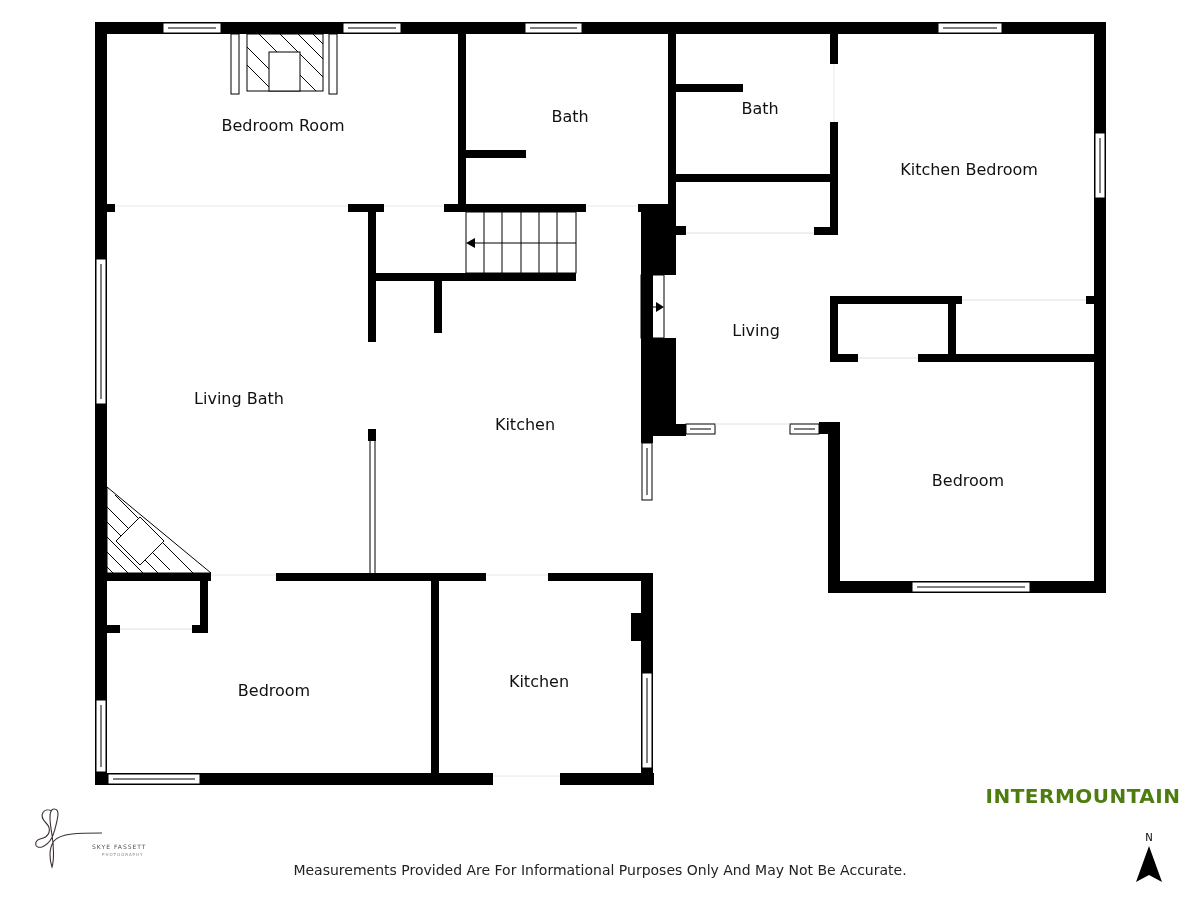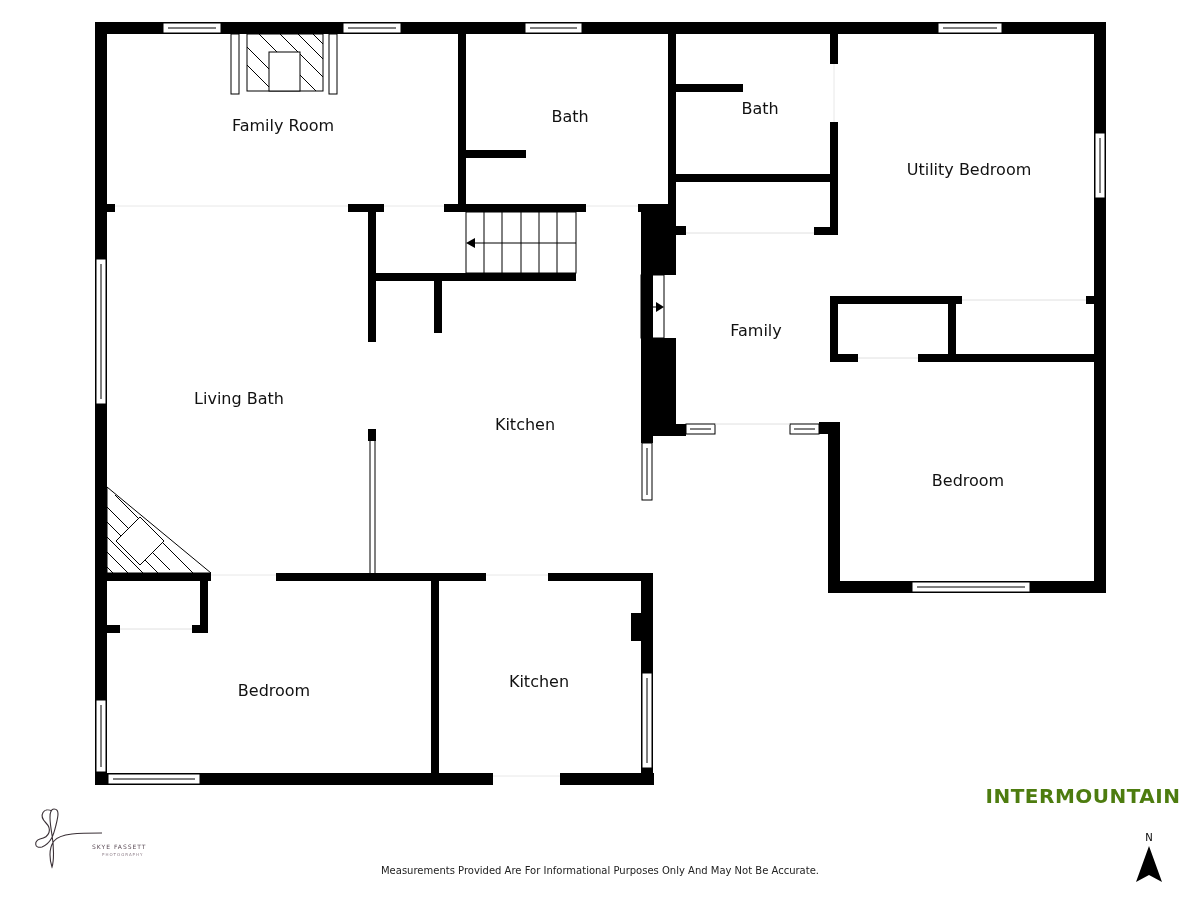--- a/index.html
+++ b/index.html
@@ -3,21 +3,21 @@
 <meta charset="utf-8">
 <style>
   html, body { margin: 0; padding: 0; background: #ffffff; }
   body { width: 1200px; height: 900px; position: relative; overflow: hidden; font-family: "DejaVu Sans", sans-serif; }
   #plan { position: absolute; left: 0; top: 0; width: 1200px; height: 900px; }
   .wall { fill: #000; }
   .win { fill: #fff; stroke: #000; stroke-width: 1; }
   .winline { stroke: #000; stroke-width: 1; }
   .thin { stroke: #000; stroke-width: 1; fill: none; }
   .label { position: absolute; font-size: 16px; color: #111; transform: translate(-50%, -50%); white-space: nowrap; font-family: "DejaVu Sans", sans-serif; }
-  .disclaimer { position: absolute; left: 600px; top: 870px; transform: translate(-50%, -50%); font-size: 10px; color: #222; white-space: nowrap; }
+  .disclaimer { position: absolute; left: 600px; top: 870px; transform: translate(-50%, -50%); font-size: 14px; color: #222; white-space: nowrap; }
   .watermark { position: absolute; left: 1083px; top: 796px; transform: translate(-50%, -50%); font-size: 20px; font-weight: bold; color: #4d7c0f; letter-spacing: 0.5px; white-space: nowrap; }
   .north { position: absolute; left: 1134px; top: 832px; width: 30px; height: 52px; }
   .north-n { position: absolute; left: 50%; top: 0; transform: translateX(-50%); font-size: 10px; color: #000; }
   .logo { position: absolute; left: 30px; top: 805px; width: 90px; height: 70px; }
   .logo-name { position: absolute; left: 62px; top: 38px; font-size: 6px; letter-spacing: 1px; color: #5a4a55; white-space: nowrap; }
   .logo-sub { position: absolute; left: 72px; top: 47px; font-size: 4px; letter-spacing: 1px; color: #8a7a85; white-space: nowrap; }
 </style>
 </head>
 <body>
 
@@ -195,27 +195,27 @@
       <line class="thin" x1="100" y1="515" x2="160" y2="575"></line>
       <line class="thin" x1="100" y1="530" x2="145" y2="575"></line>
       <line class="thin" x1="100" y1="545" x2="130" y2="575"></line>
       <line class="thin" x1="100" y1="560" x2="115" y2="575"></line>
       <line class="thin" x1="115" y1="495" x2="195" y2="575"></line>
     </g>
     <polygon class="thin" points="116,541 140,517 164,541 140,565" style="fill:#fff"></polygon>
   </g>
 </svg>
 
-<div class="label" style="left:283px;top:125px">Family Room</div>
+<div class="label" style="left:283px;top:125px">Bedroom Room</div>
 <div class="label" style="left:570px;top:116px">Bath</div>
 <div class="label" style="left:760px;top:108px">Bath</div>
-<div class="label" style="left:969px;top:169px">Utility Bedroom</div>
+<div class="label" style="left:969px;top:169px">Kitchen Bedroom</div>
 <div class="label" style="left:239px;top:398px">Living Bath</div>
 <div class="label" style="left:525px;top:424px">Kitchen</div>
-<div class="label" style="left:756px;top:330px">Family</div>
+<div class="label" style="left:756px;top:330px">Living</div>
 <div class="label" style="left:968px;top:480px">Bedroom</div>
 <div class="label" style="left:274px;top:690px">Bedroom</div>
 <div class="label" style="left:539px;top:681px">Kitchen</div>
 
 <div class="watermark">INTERMOUNTAIN</div>
 
 <div class="disclaimer">Measurements Provided Are For Informational Purposes Only And May Not Be Accurate.</div>
 
 <div class="north">
   <span class="north-n">N</span>

